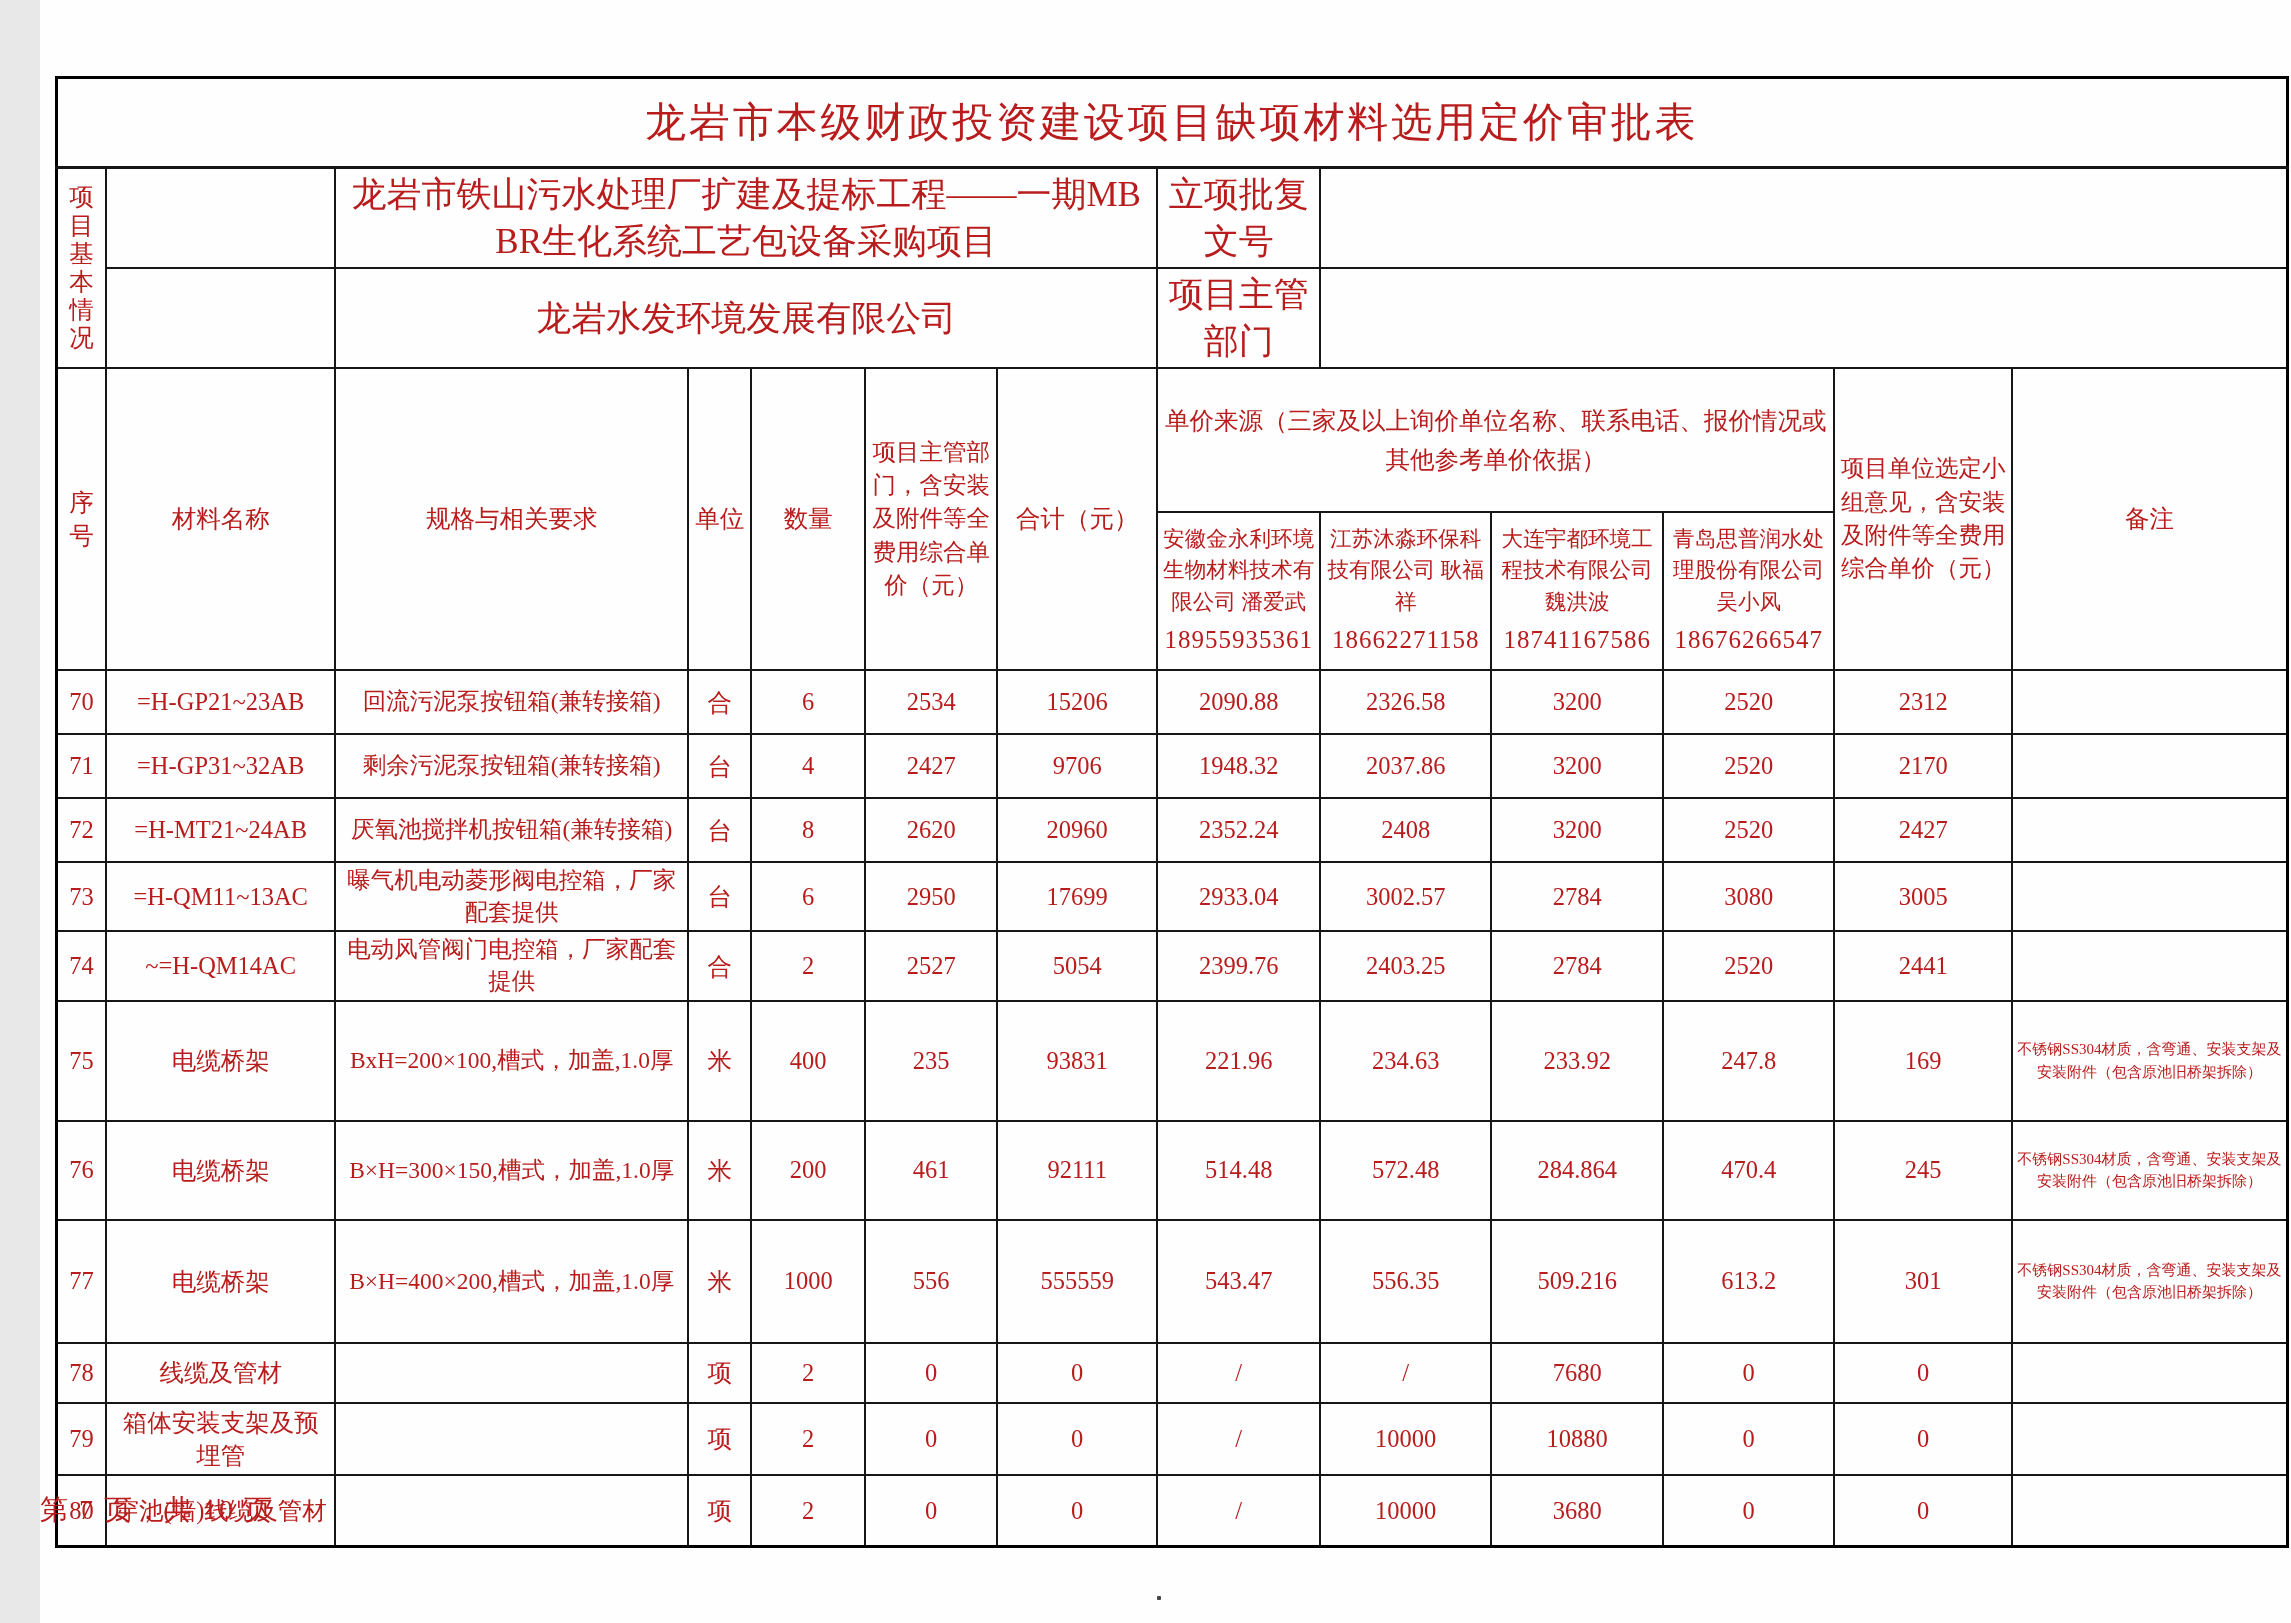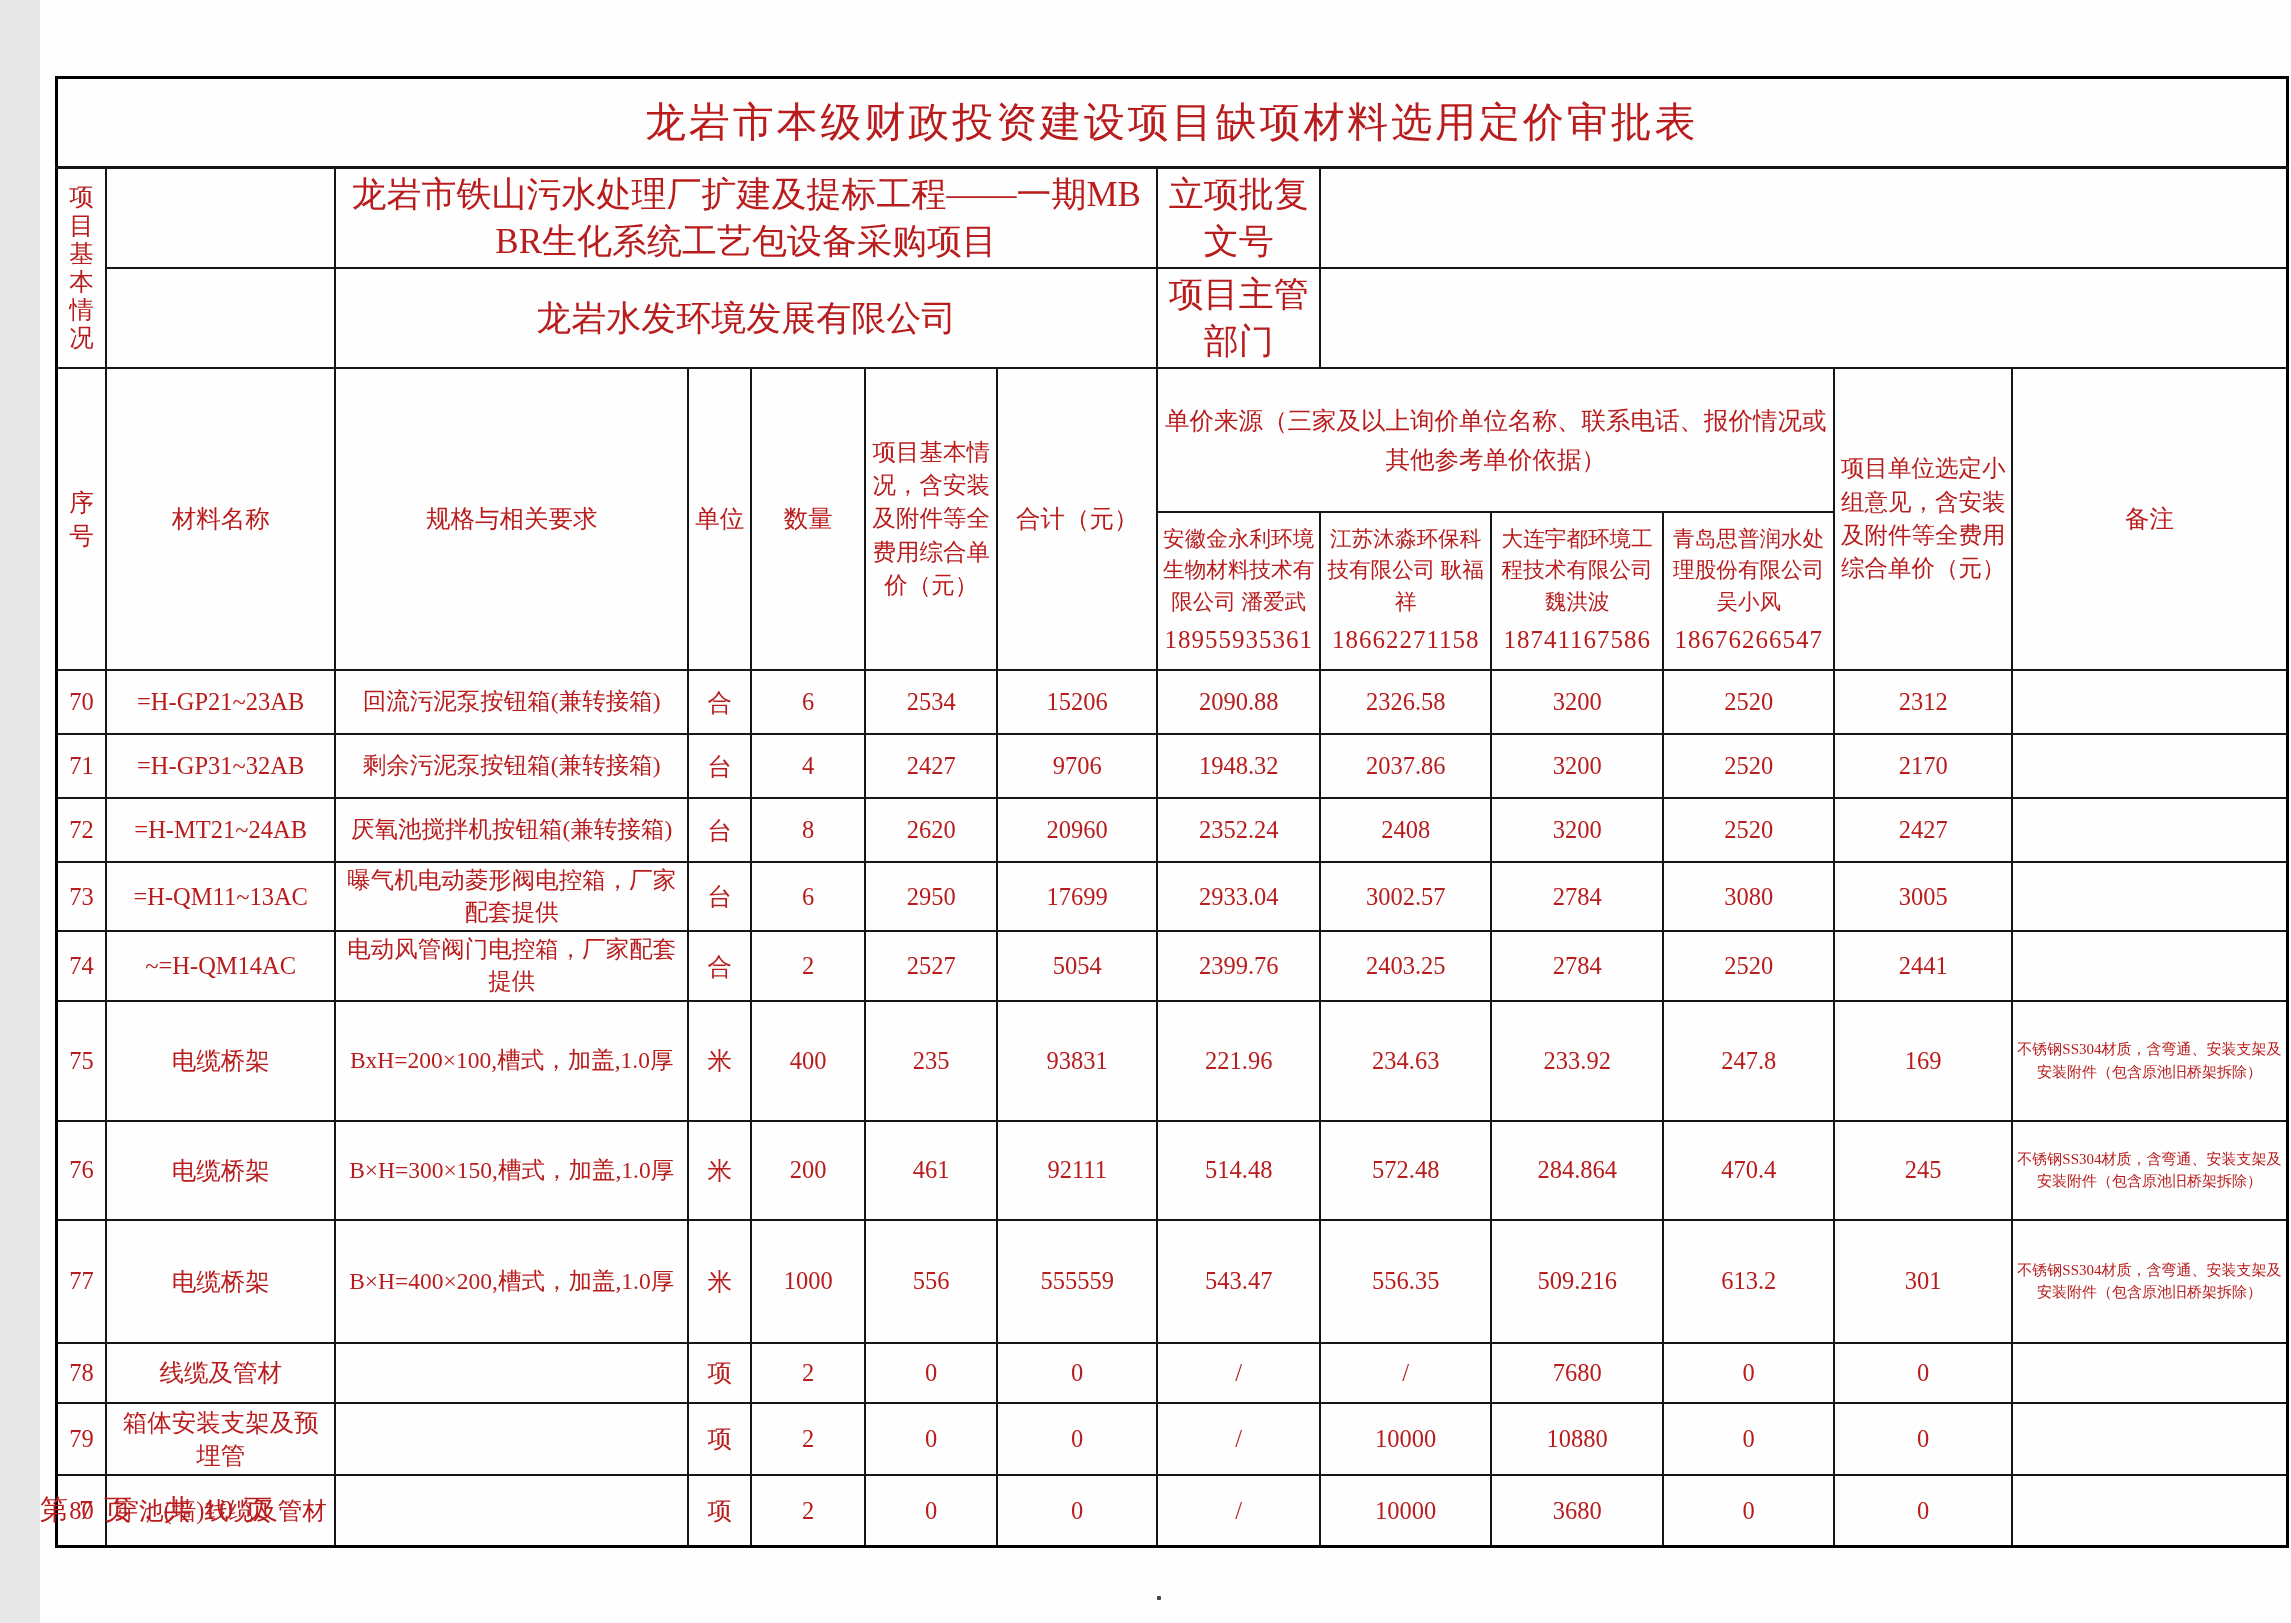--- a/index.html
+++ b/index.html
@@ -67,21 +67,21 @@
       <td class="info-text">项目主管部门</td>
       <td colspan="5"></td>
     </tr>
 
     <tr style="height:144px">
       <th rowspan="2" class="h-txt">序号</th>
       <th rowspan="2" class="h-txt">材料名称</th>
       <th rowspan="2" class="h-txt">规格与相关要求</th>
       <th rowspan="2" class="h-txt">单位</th>
       <th rowspan="2" class="h-txt">数量</th>
-      <th rowspan="2" class="h-wrap">项目基本情况，含安装及附件等全费用综合单价（元）</th>
+      <th rowspan="2" class="h-wrap">项目主管部门，含安装及附件等全费用综合单价（元）</th>
       <th rowspan="2" class="h-txt">合计（元）</th>
       <th colspan="4" class="src-head">单价来源（三家及以上询价单位名称、联系电话、报价情况或其他参考单价依据）</th>
       <th rowspan="2" class="h-wrap">项目单位选定小组意见，含安装及附件等全费用综合单价（元）</th>
       <th rowspan="2" class="h-txt">备注</th>
     </tr>
     <tr style="height:158px">
       <th class="sup"><span>安徽金永利环境生物材料技术有限公司 潘爱武</span><span class="phone">18955935361</span></th>
       <th class="sup"><span>江苏沐淼环保科技有限公司 耿福祥</span><span class="phone">18662271158</span></th>
       <th class="sup"><span>大连宇都环境工程技术有限公司 魏洪波</span><span class="phone">18741167586</span></th>
       <th class="sup"><span>青岛思普润水处理股份有限公司 吴小风</span><span class="phone">18676266547</span></th>

